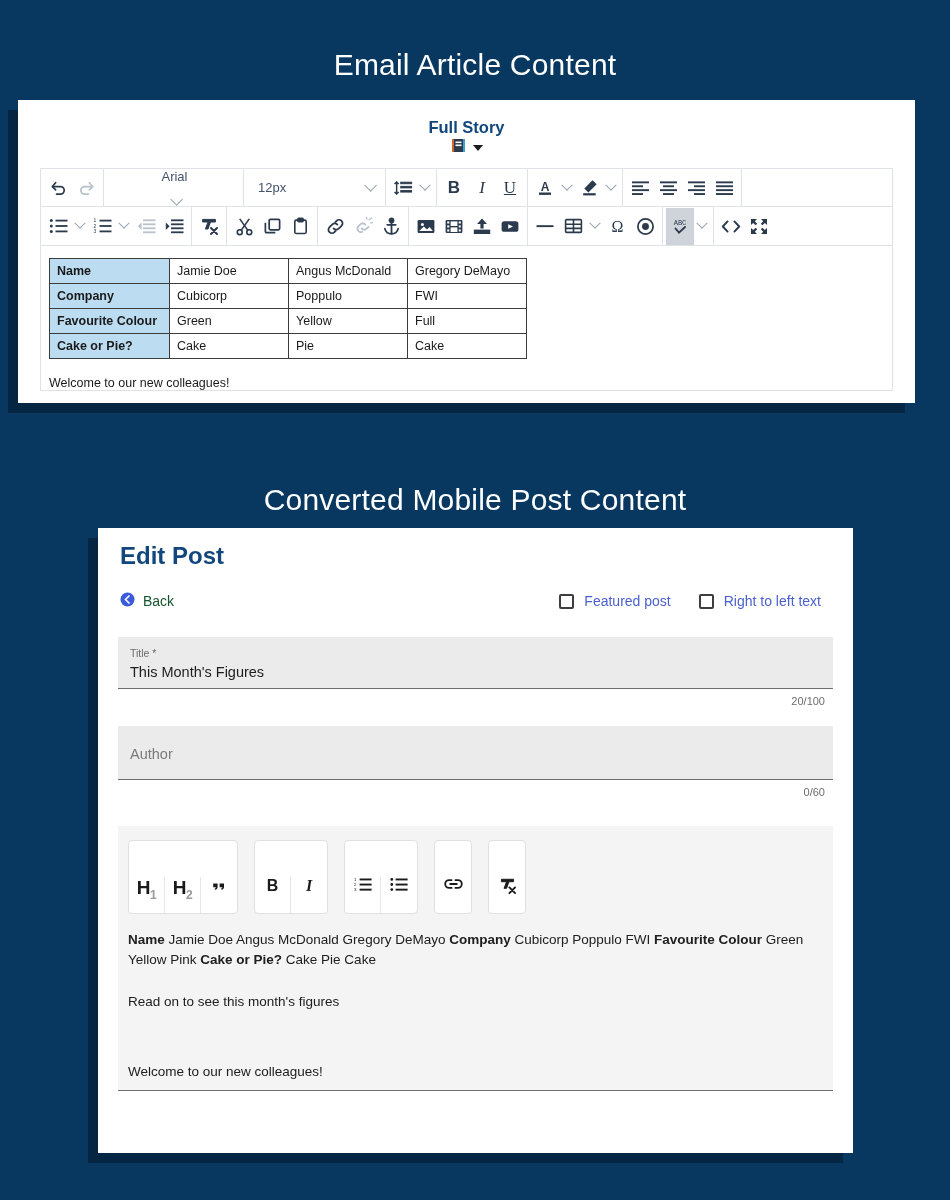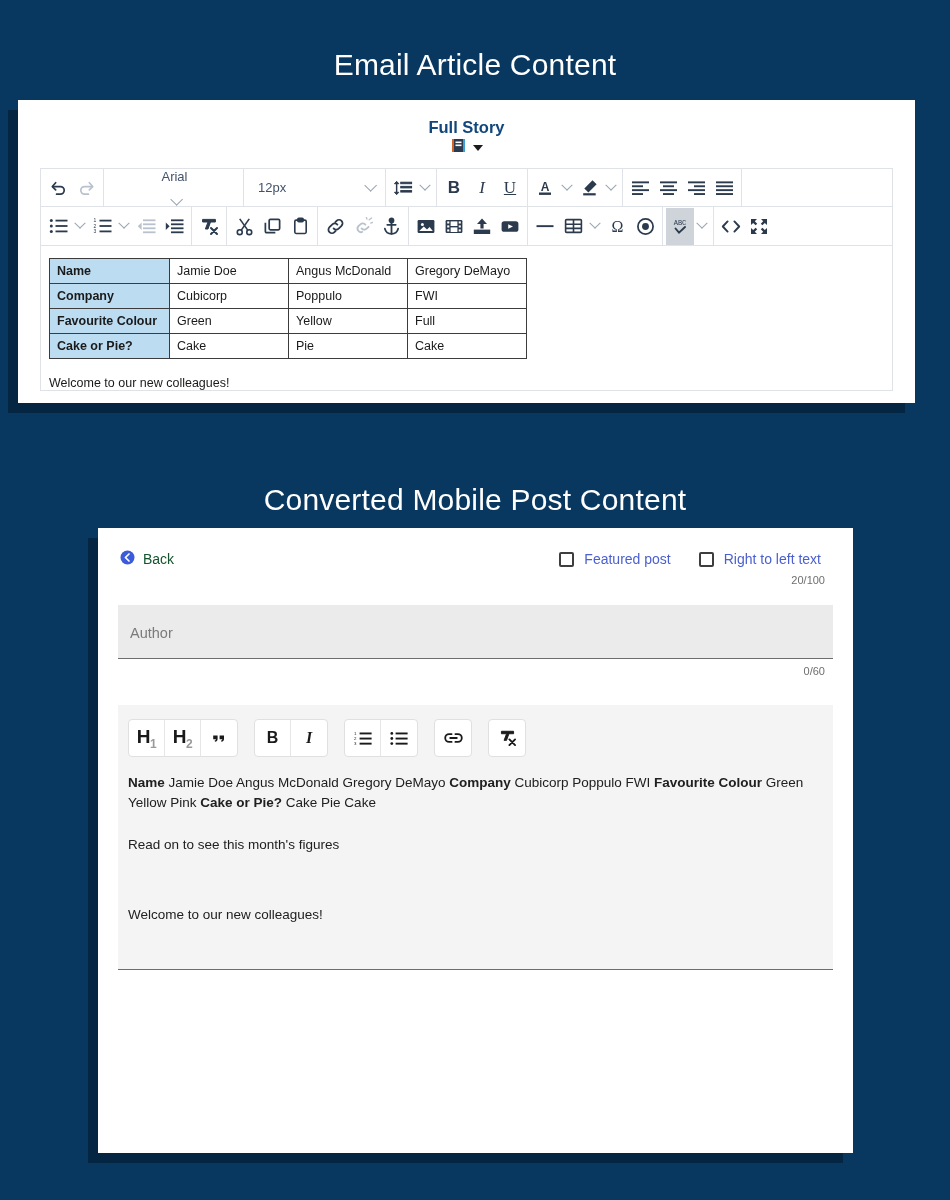--- a/index.html
+++ b/index.html
@@ -239,24 +239,25 @@
   .ed-tb { display: flex; gap: 16px; }
   .ed-grp {
     display: flex;
     background: #ffffff;
     border: 1px solid #e0e0e0;
     border-radius: 4px;
     overflow: hidden;
   }
   .ed-btn {
     width: 36px; height: 36px;
-    display: flex; align-items: center; justify-content: center;
+    display: flex; justify-content: center;
     cursor: pointer;
     border-right: 1px solid #e6e6e6;
     color: #1a1a1a;
+    margin-top: 36px;
   }
   .ed-btn:last-child { border-right: 0; }
   .h-ic { font-size: 19px; font-weight: bold; letter-spacing: -.5px; }
   .h-ic sub { font-size: 12px; color: #9a9a9a; font-weight: bold; }
 
   .ed-text { font-size: 13.5px; color: #202020; line-height: 20px; }
   #ed-p1 { margin-top: 22px; }
   #ed-p2 { margin-top: 16px; }
   #ed-p3 { margin-top: 50px; }
   .ed-text b { font-weight: bold; }
@@ -600,20 +601,21 @@
       </tbody>
     </table>
     <div class="welcome-line">Welcome to our new colleagues!</div>
   </div>
 </div>
 
 <div class="section-title" id="title-mobile" style="position:absolute;left:0;top:468px;width:950px;">Converted Mobile Post Content</div>
 
 <div id="panel-mobile">
 
+  <div class="ep-title">Edit Post</div>
 
   <div class="ep-row">
     <div class="back-link">
       <span>
         <svg width="15" height="15" viewBox="0 0 15 15">
           <circle cx="7.5" cy="7.5" r="7" fill="#3b5bdb"></circle>
           <path d="M9 4 L5.4 7.5 L9 11" fill="none" stroke="#fff" stroke-width="1.7" stroke-linecap="round" stroke-linejoin="round"></path>
         </svg>
       </span>
       <span>Back</span>
@@ -623,20 +625,24 @@
         <span class="cbox"></span>
         <span>Featured post</span>
       </label>
       <label class="cb-item">
         <span class="cbox"></span>
         <span>Right to left text</span>
       </label>
     </div>
   </div>
 
+  <div class="field" id="field-title">
+    <div class="f-label">Title *</div>
+    <div class="f-value">This Month's Figures</div>
+  </div>
   <div class="counter">20/100</div>
 
   <div class="field" id="field-author">
     <div class="f-placeholder">Author</div>
   </div>
   <div class="counter">0/60</div>
 
   <div class="ed-wrap">
     <div class="ed-tb">
       <div class="ed-grp">

